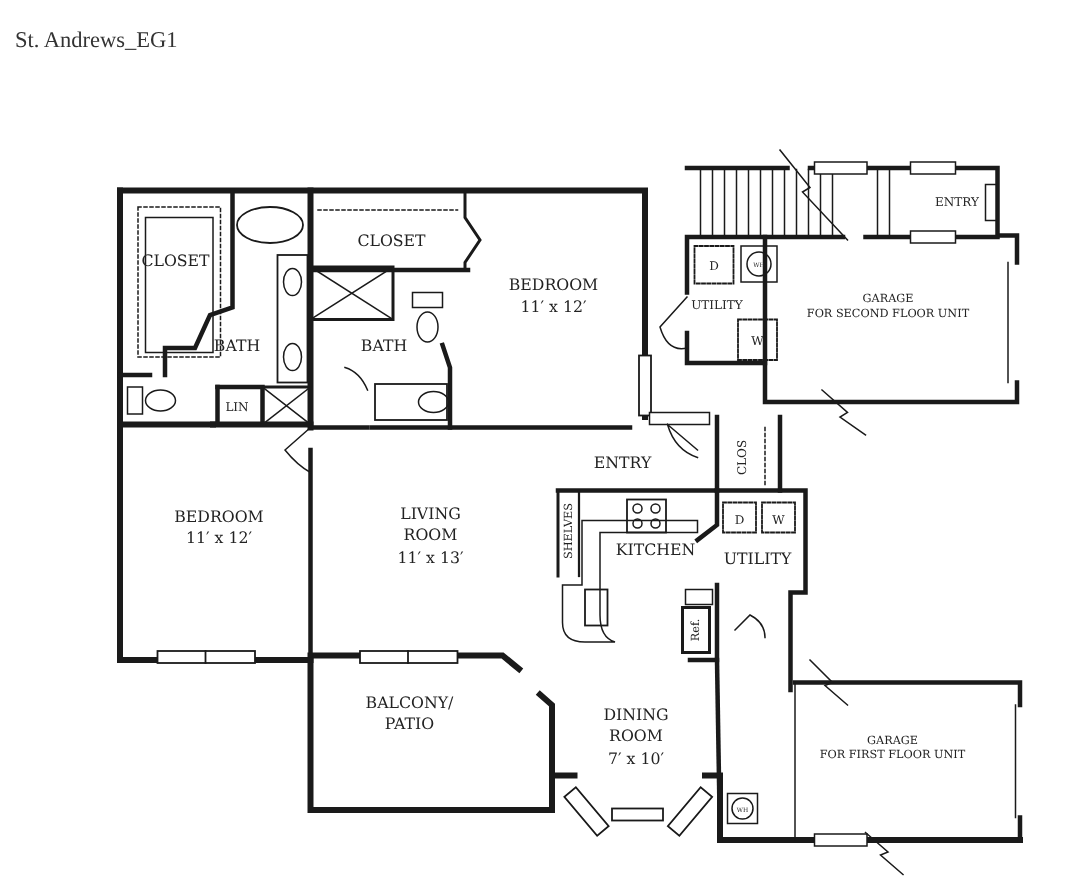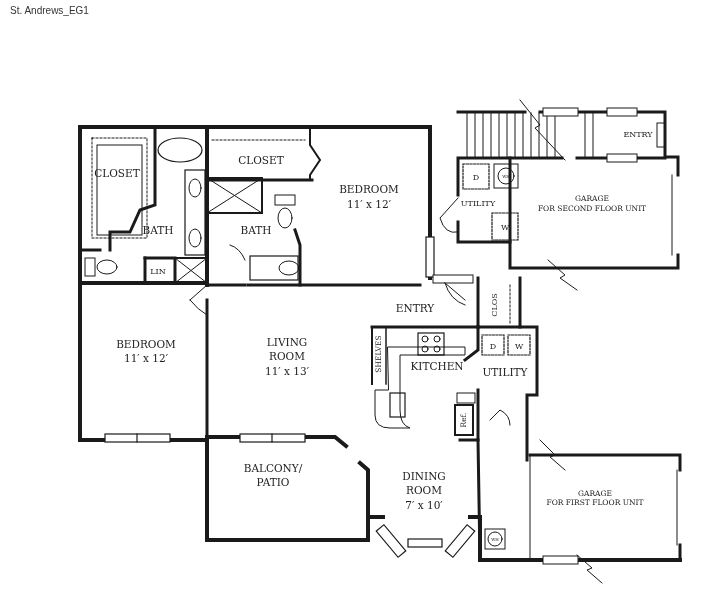--- a/index.html
+++ b/index.html
@@ -1,17 +1,17 @@
 <!DOCTYPE html>
 <html><head>
 <meta charset="utf-8">
 <style>
   html,body{margin:0;padding:0;background:#fff;}
   body{width:718px;height:595px;position:relative;overflow:hidden;font-family:"DejaVu Serif","Liberation Serif",serif;color:#222;}
-  .title{position:absolute;left:10px;top:5px;font-size:10px;font-family:Liberation Sans, sans-serif;color:#333;}
+  .title{position:absolute;left:10px;top:19px;font-size:15px;font-family:Liberation Serif, serif;color:#333;}
   svg{position:absolute;left:0;top:0;}
   .lbl{font-family:"DejaVu Serif",serif;font-size:10.5px;fill:#222;text-anchor:middle;}
   .sm{font-size:8px;}
   .xs{font-size:7.5px;}
 </style>
 </head>
 <body>
 
 <div class="title">St. Andrews_EG1</div>
 

